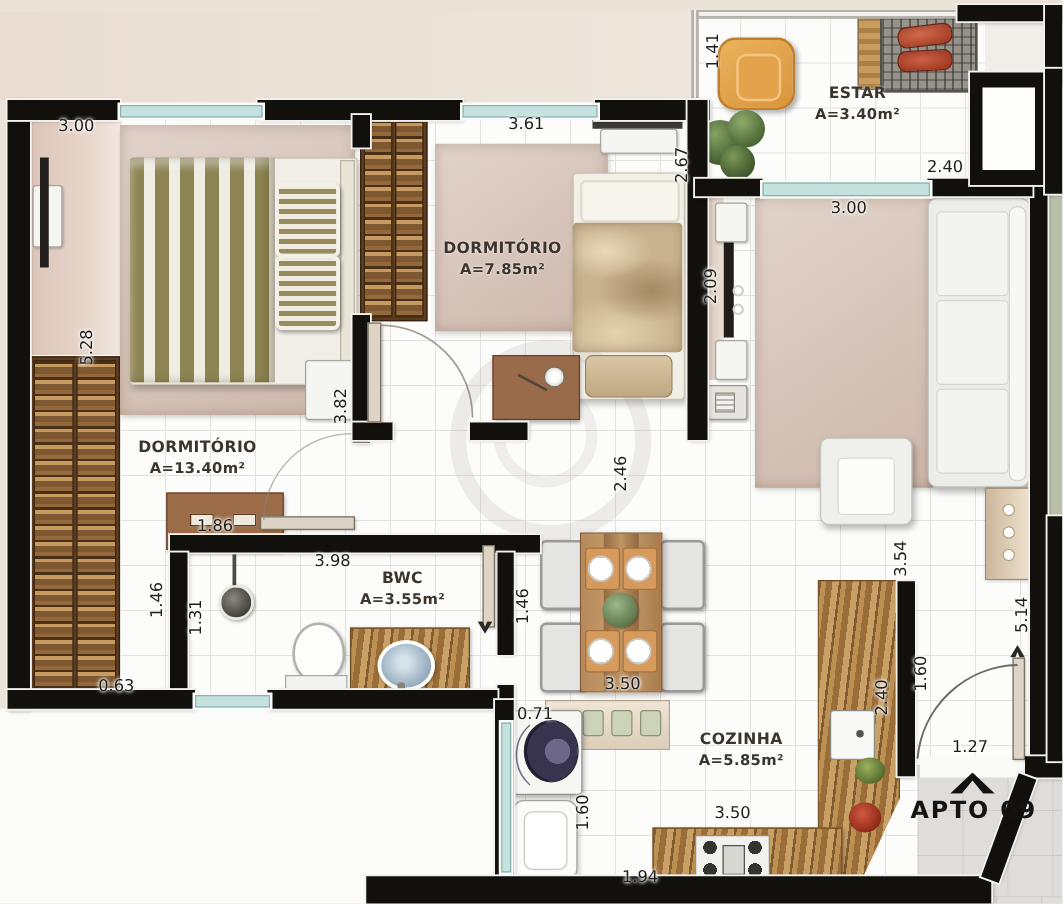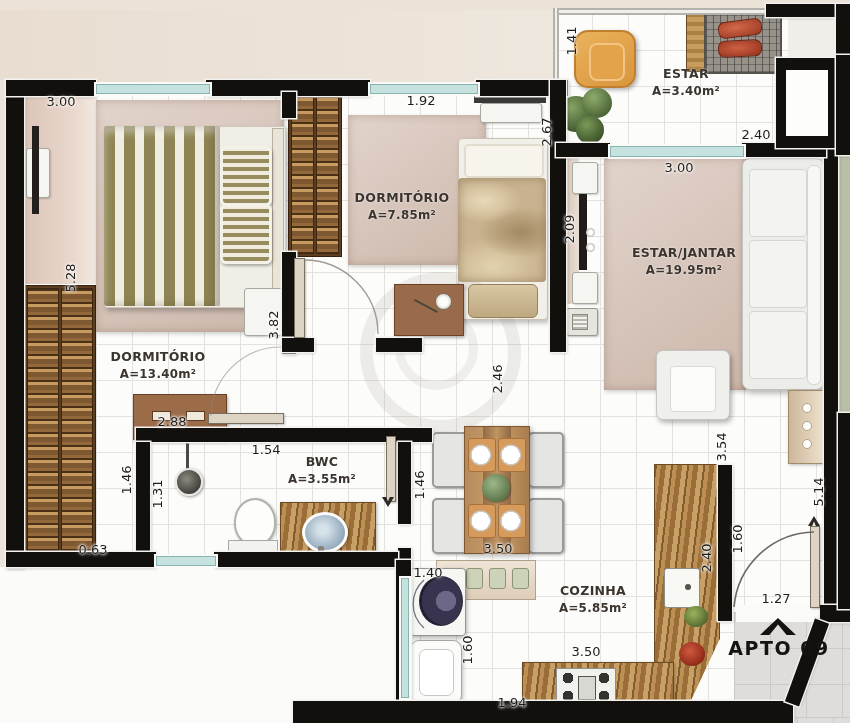--- a/index.html
+++ b/index.html
@@ -224,51 +224,47 @@
     <span class="area">A=13.40m²</span>
   </div>
   <div class="rlabel" style="left:402px;top:207px;">
     <span>DORMITÓRIO</span>
     <span class="area">A=7.85m²</span>
   </div>
   <div class="rlabel" style="left:686px;top:83px;">
     <span>ESTAR</span>
     <span class="area">A=3.40m²</span>
   </div>
-  <div class="rlabel" style="left:684px;top:262px;">
-    <span>ESTAR/JANTAR</span>
-    <span class="area">A=19.95m²</span>
-  </div>
   <div class="rlabel" style="left:322px;top:471px;">
     <span>BWC</span>
     <span class="area">A=3.55m²</span>
   </div>
   <div class="rlabel" style="left:593px;top:600px;">
     <span>COZINHA</span>
     <span class="area">A=5.85m²</span>
   </div>
 
   <span class="dim" style="left:61px;top:101px;">3.00</span>
   <span class="dim v" style="left:70px;top:278px;">5.28</span>
   <span class="dim v" style="left:273px;top:325px;">3.82</span>
-  <span class="dim" style="left:172px;top:421px;">2.88</span>
-  <span class="dim" style="left:421px;top:100px;">1.92</span>
+  <span class="dim" style="left:172px;top:421px;">1.86</span>
+  <span class="dim" style="left:421px;top:100px;">3.61</span>
   <span class="dim v" style="left:546px;top:132px;">2.67</span>
   <span class="dim v" style="left:571px;top:41px;">1.41</span>
   <span class="dim" style="left:756px;top:134px;">2.40</span>
   <span class="dim" style="left:679px;top:167px;">3.00</span>
   <span class="dim v" style="left:569px;top:229px;">2.09</span>
-  <span class="dim" style="left:266px;top:449px;">1.54</span>
+  <span class="dim" style="left:266px;top:449px;">3.98</span>
   <span class="dim v" style="left:126px;top:480px;">1.46</span>
   <span class="dim v" style="left:157px;top:494px;">1.31</span>
   <span class="dim" style="left:93px;top:549px;">0.63</span>
   <span class="dim v" style="left:419px;top:485px;">1.46</span>
   <span class="dim v" style="left:497px;top:379px;">2.46</span>
   <span class="dim" style="left:498px;top:548px;">3.50</span>
-  <span class="dim" style="left:428px;top:572px;">1.40</span>
+  <span class="dim" style="left:428px;top:572px;">0.71</span>
   <span class="dim v" style="left:467px;top:650px;">1.60</span>
   <span class="dim" style="left:586px;top:651px;">3.50</span>
   <span class="dim" style="left:512px;top:702px;">1.94</span>
   <span class="dim v" style="left:706px;top:558px;">2.40</span>
   <span class="dim v" style="left:721px;top:447px;">3.54</span>
   <span class="dim v" style="left:737px;top:539px;">1.60</span>
   <span class="dim v" style="left:818px;top:492px;">5.14</span>
   <span class="dim" style="left:776px;top:598px;">1.27</span>
 
   <div class="abs" style="left:760px;top:618px;width:36px;height:17px;background:#15130f;clip-path:polygon(50% 0,100% 100%,74% 100%,50% 38%,26% 100%,0 100%);z-index:41;"></div>

